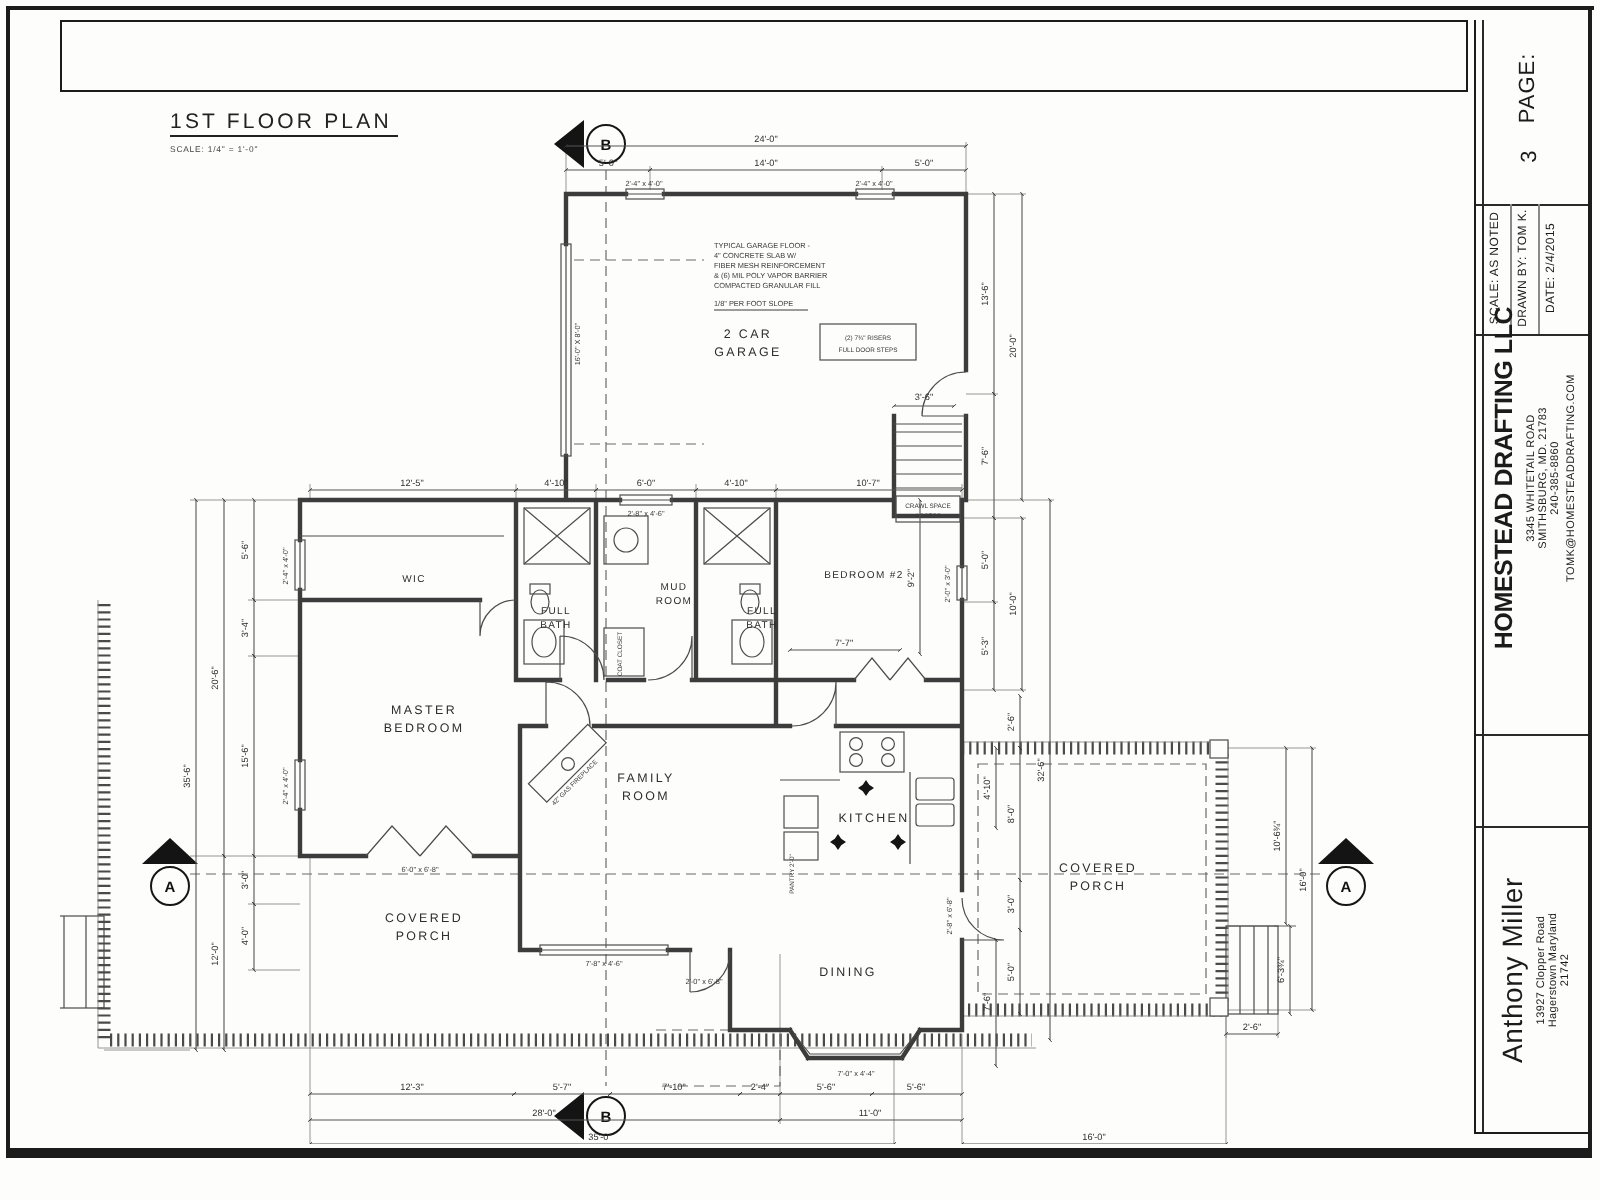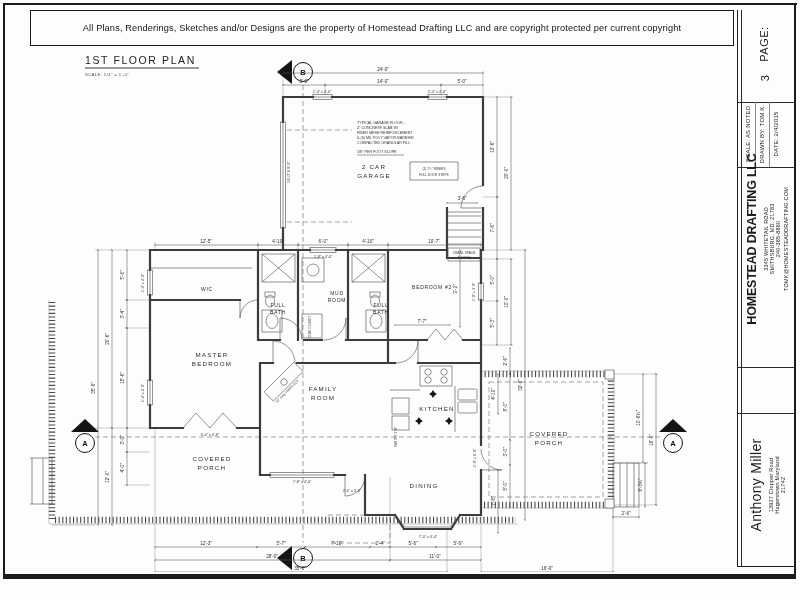--- a/index.html
+++ b/index.html
@@ -39,21 +39,20 @@
 </style>
 </head>
 <body>
 
 <div class="pageline" style="left:3px;top:3px;width:794px;height:2px;"></div>
 <div class="pageline" style="left:3px;top:3px;width:2px;height:576px;"></div>
 <div class="pageline" style="left:794px;top:3px;width:2px;height:576px;"></div>
 <div class="pageline" style="left:3px;top:574px;width:793px;height:5px;"></div>
 
 <div class="copybox">
-  <div>All Plans, Renderings, Sketches and/or Designs are the property of Homestead Drafting LLC and are copyright protected per current copyright</div>
 </div>
 
 <div class="sidebar">
   <div class="inner-rule"></div>
   <div class="hdiv" style="top:92px;"></div>
   <div class="hdiv" style="top:157px;"></div>
   <div class="hdiv" style="top:357px;"></div>
   <div class="hdiv" style="top:403px;"></div>
   <div class="vdiv" style="left:17px;top:92px;height:65px;"></div>
   <div class="vdiv" style="left:31px;top:92px;height:65px;"></div>

